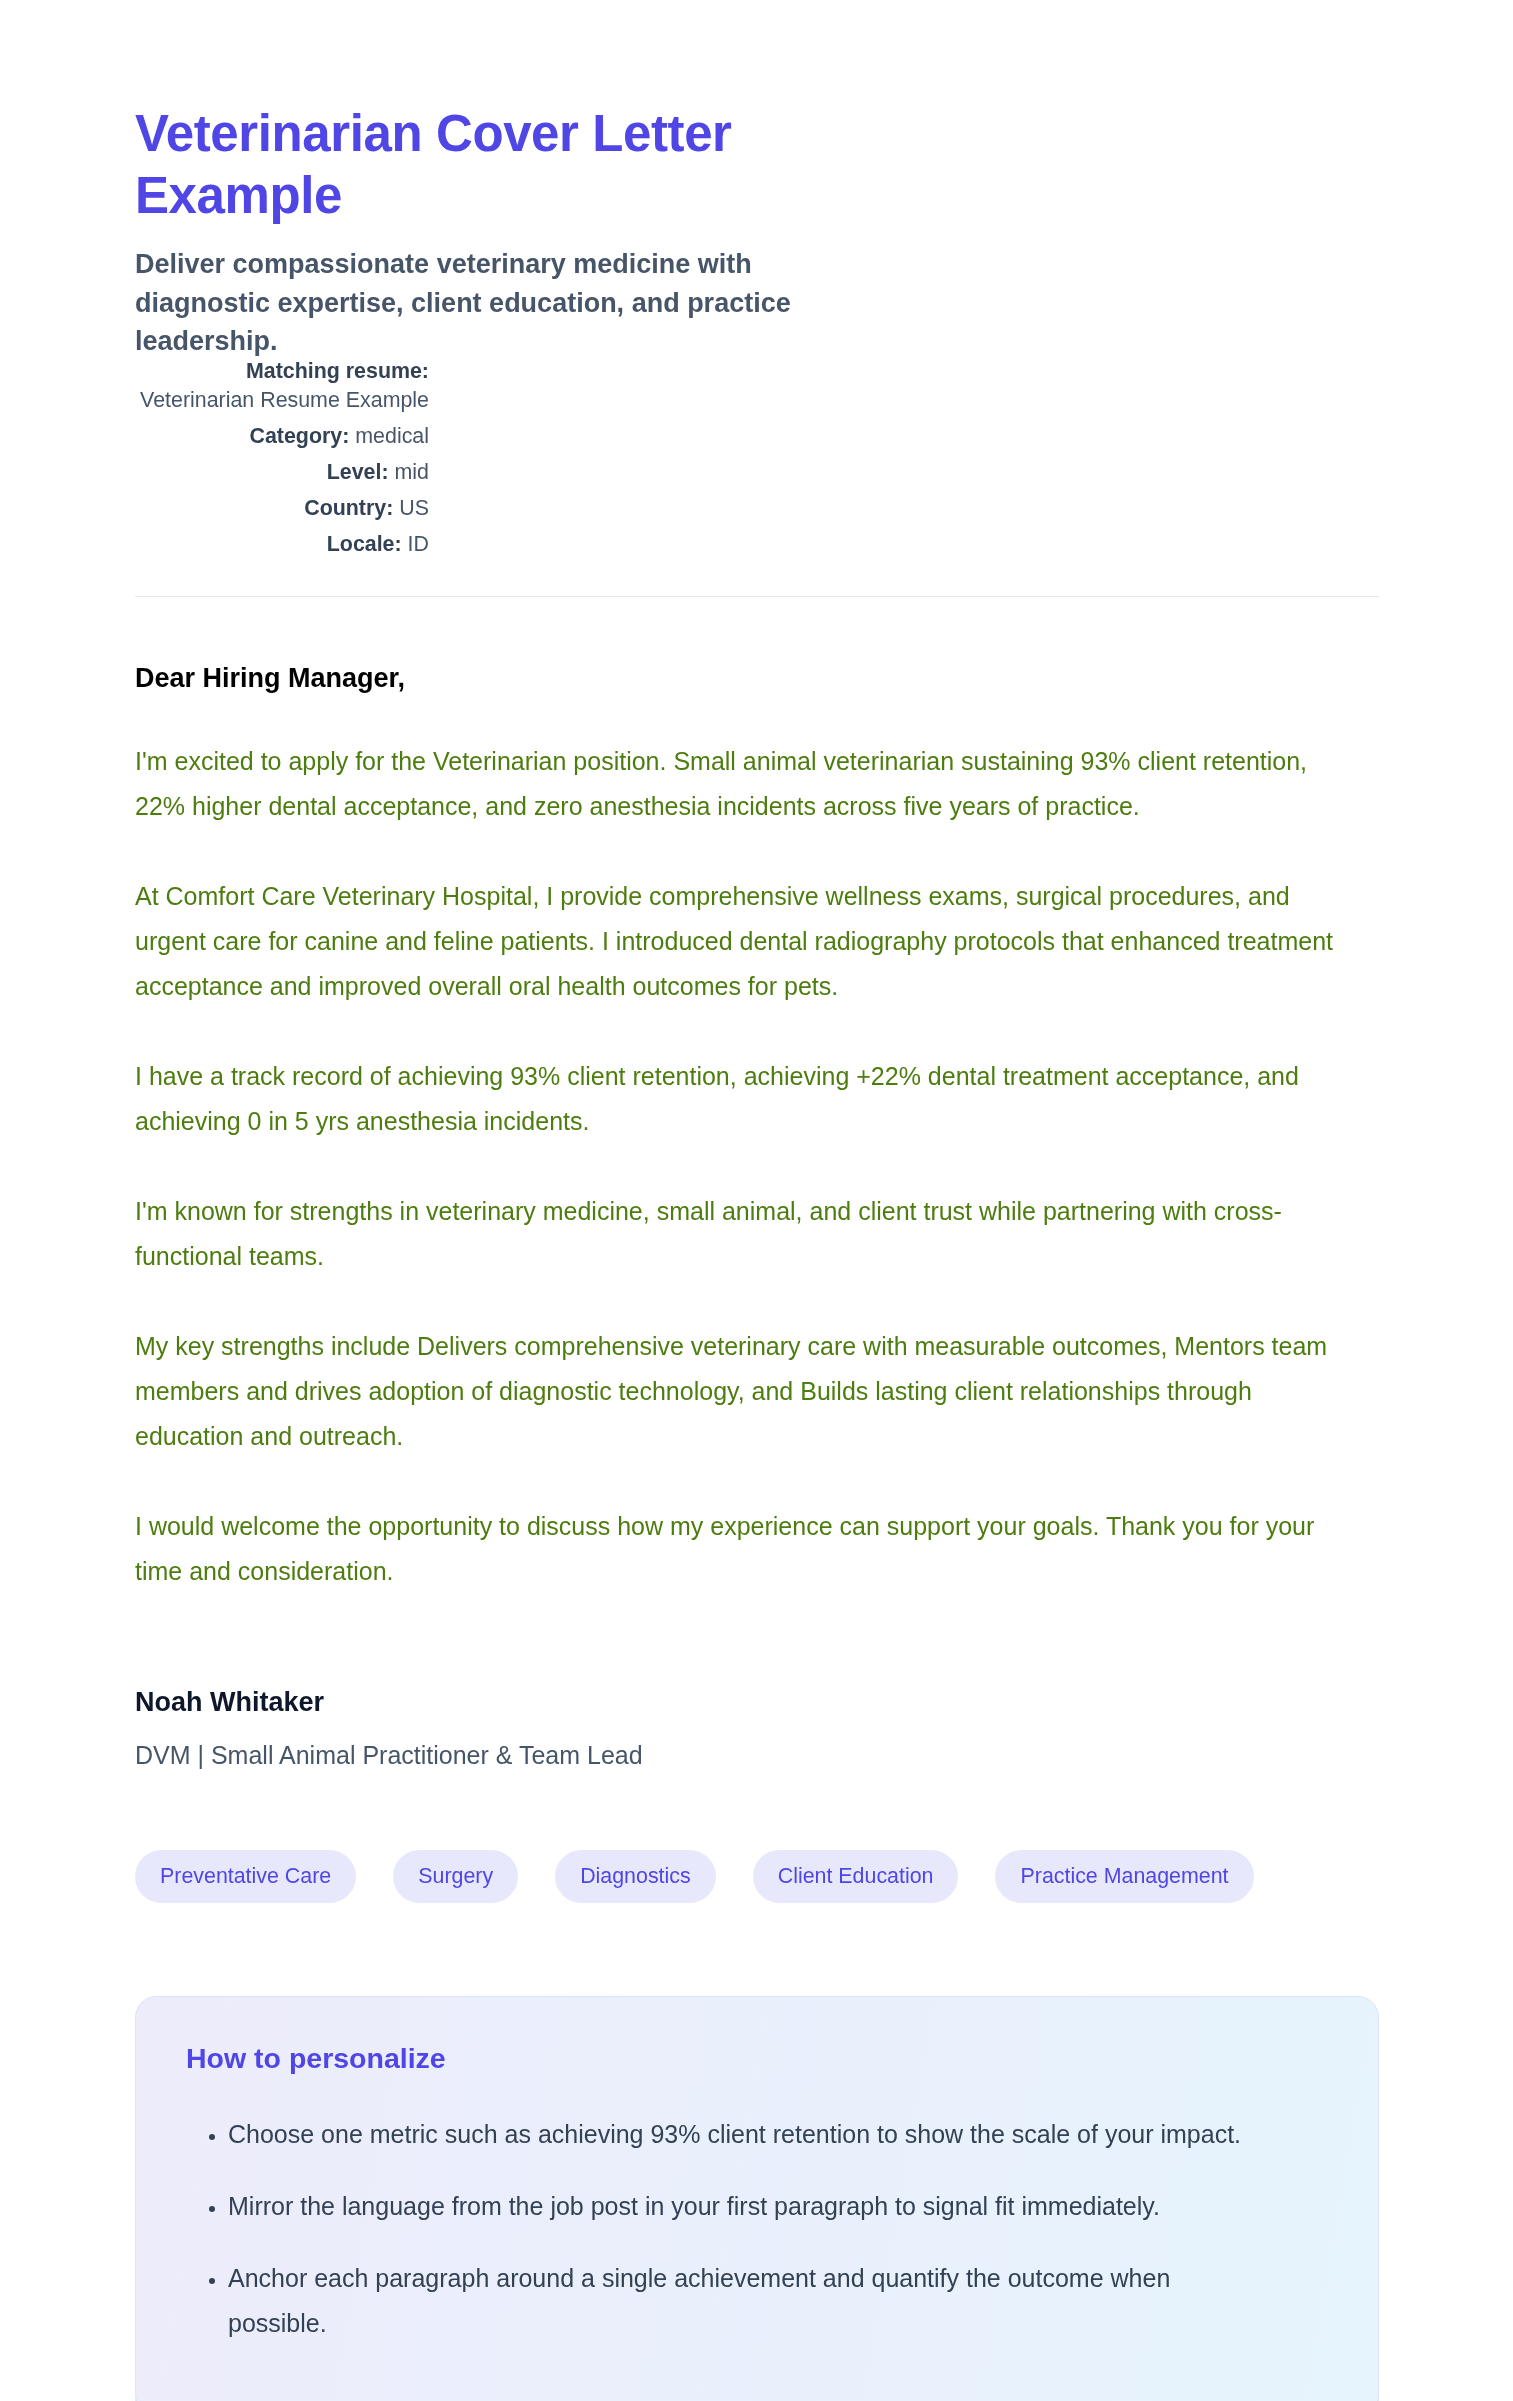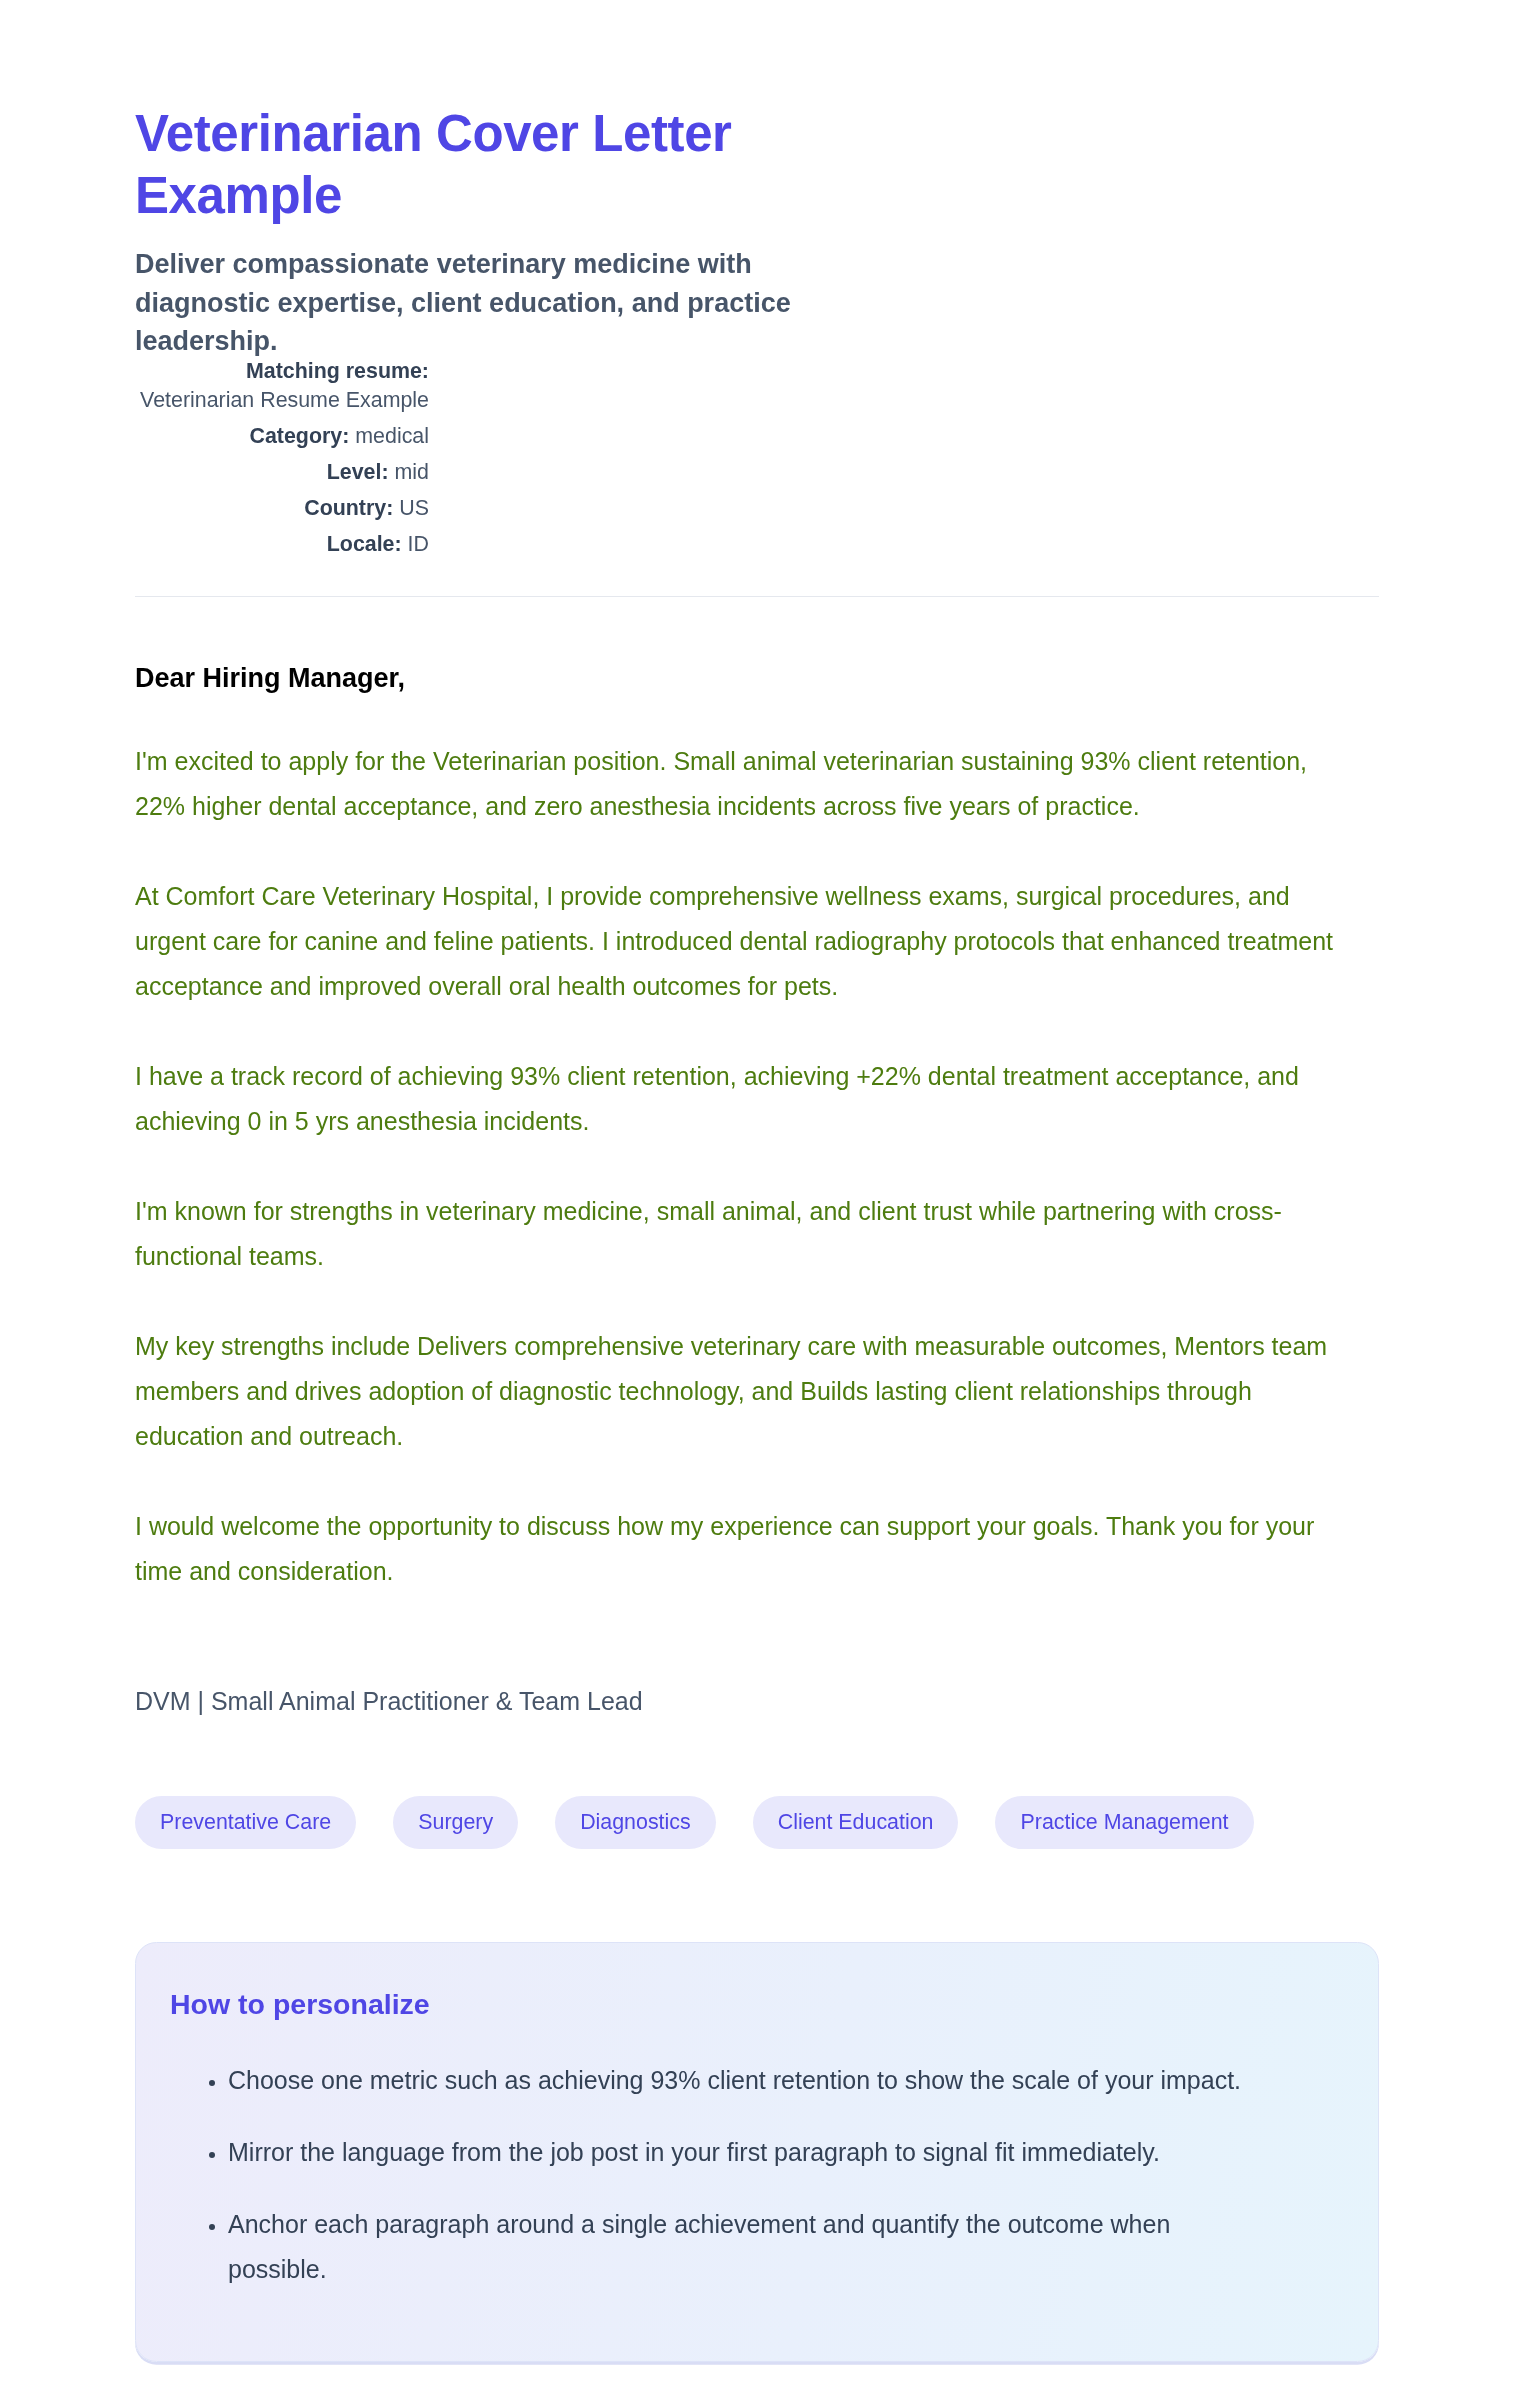--- a/index.html
+++ b/index.html
@@ -74,21 +74,21 @@
   .tips {
     margin-top: 93px;
     border: 0.9px solid #dde3f8;
     border-radius: 21.4px;
     background: linear-gradient(100deg, #edecfb 0%, #e9f0fc 55%, #e6f4fc 100%);
     box-shadow: 0 2.7px 0 #d9ddf5;
     padding: 45px 53px 52px 34px;
     box-sizing: border-box;
   }
   .tips-title {
-    margin: 0 0 37px 0;
+    margin: 0 0 37px 16px;
     font-size: 28.5px;
     font-weight: bold;
     color: #4f46e5;
   }
   .tips-list { margin: 17px; padding-left: 41px; }
   .tips-list li {
     font-size: 25px;
     line-height: 1.8;
     color: #334155;
     margin-bottom: 27px;
@@ -138,20 +138,21 @@
     <p class="greeting">Dear Hiring Manager,</p>
 
     <p class="para">I'm excited to apply for the Veterinarian position. Small animal veterinarian sustaining 93% client retention, 22% higher dental acceptance, and zero anesthesia incidents across five years of practice.</p>
     <p class="para">At Comfort Care Veterinary Hospital, I provide comprehensive wellness exams, surgical procedures, and urgent care for canine and feline patients. I introduced dental radiography protocols that enhanced treatment acceptance and improved overall oral health outcomes for pets.</p>
     <p class="para">I have a track record of achieving 93% client retention, achieving +22% dental treatment acceptance, and achieving 0 in 5 yrs anesthesia incidents.</p>
     <p class="para">I'm known for strengths in veterinary medicine, small animal, and client trust while partnering with cross-functional teams.</p>
     <p class="para">My key strengths include Delivers comprehensive veterinary care with measurable outcomes, Mentors team members and drives adoption of diagnostic technology, and Builds lasting client relationships through education and outreach.</p>
     <p class="para">I would welcome the opportunity to discuss how my experience can support your goals. Thank you for your time and consideration.</p>
 
     <div class="signature">
+      <p class="sig-name">Noah Whitaker</p>
       <p class="sig-role">DVM | Small Animal Practitioner &amp; Team Lead</p>
     </div>
 
     <div class="tags">
       <span class="tag">Preventative Care</span>
       <span class="tag">Surgery</span>
       <span class="tag">Diagnostics</span>
       <span class="tag">Client Education</span>
       <span class="tag">Practice Management</span>
     </div>

